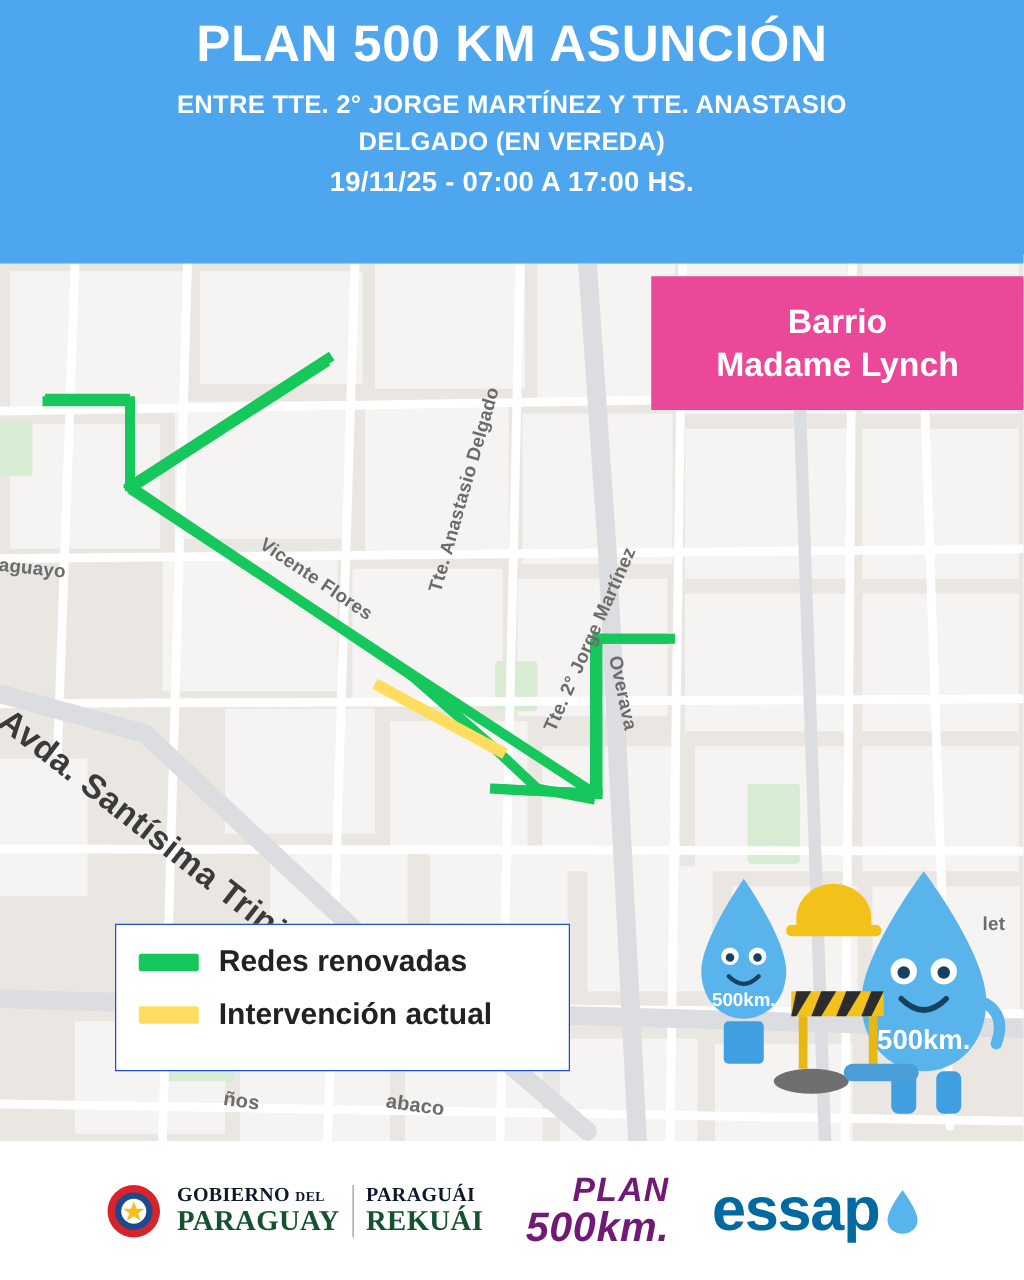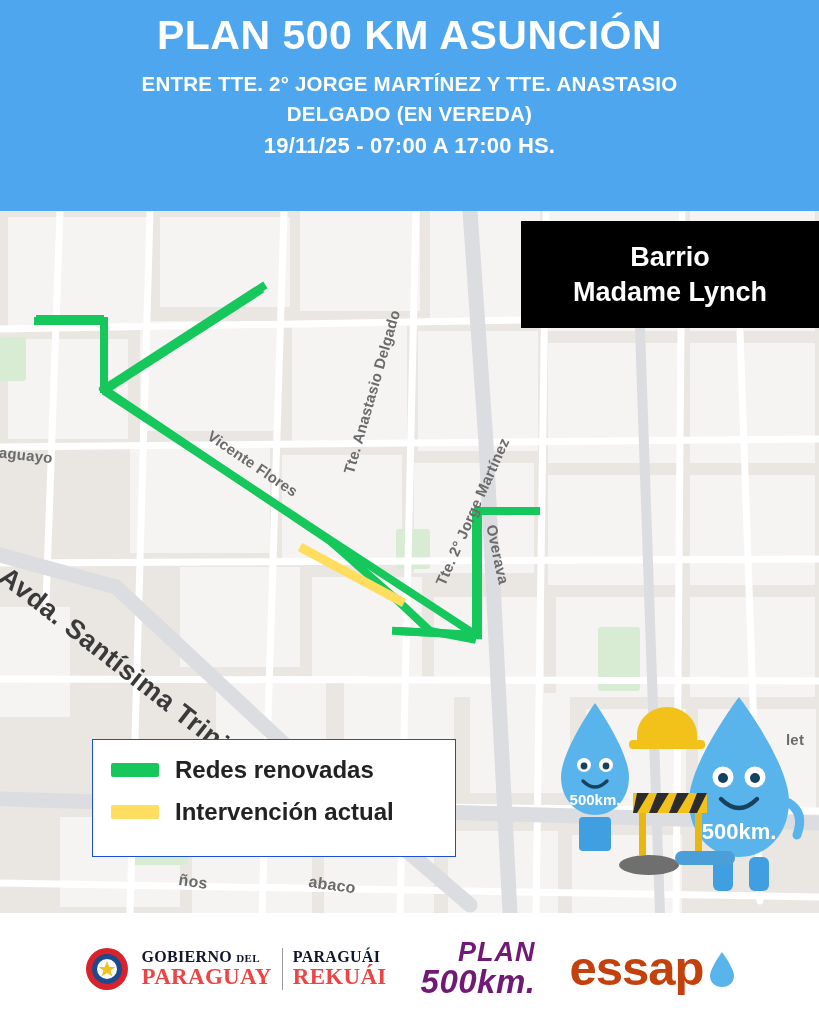--- a/index.html
+++ b/index.html
@@ -83,21 +83,21 @@
     letter-spacing: 0.5px;
   }
 
   
   .barrio {
     position: absolute;
     top: 10px;
     right: 0px;
     width: 298px;
     height: 107px;
-    background: #000000;
+    background: #ec4899;
     color: #ffffff;
     font-size: 27px;
     font-weight: bold;
     line-height: 1.28;
     display: flex;
     align-items: center;
     justify-content: center;
     text-align: center;
     box-sizing: border-box;
     padding: 6px 10px;
@@ -187,21 +187,21 @@
     font-size: 16px;
     font-weight: bold;
     color: #0f172a;
     letter-spacing: 0.3px;
   }
   .gov-l1 .small { font-size: 11px; }
   .gov-l2 {
     font-family: "Liberation Serif", serif;
     font-size: 23px;
     font-weight: bold;
-    color: #ef4444;
+    color: #14532d;
     letter-spacing: 0.3px;
     margin-top: 0;
   }
   .gov-div {
     width: 1px;
     height: 42px;
     background: #9a9a9a;
   }
   .plan-logo {
     color: #701a75;
@@ -213,21 +213,21 @@
   .plan-l1 { font-size: 27px; letter-spacing: 1px; }
   .plan-l2 { font-size: 33px; letter-spacing: 0.5px; }
   .essap {
     display: flex;
     align-items: center;
     gap: 6px;
   }
   .essap-word {
     font-size: 49px;
     font-weight: bold;
-    color: #c2410c;
+    color: #0369a1;
     letter-spacing: -1px;
     line-height: 1;
   }
 </style>
 </head>
 <body>
 
 <div class="header">
   <div class="header-title">PLAN 500 KM ASUNCIÓN</div>
   <div class="header-sub">ENTRE TTE. 2° JORGE MARTÍNEZ Y TTE. ANASTASIO</div>

